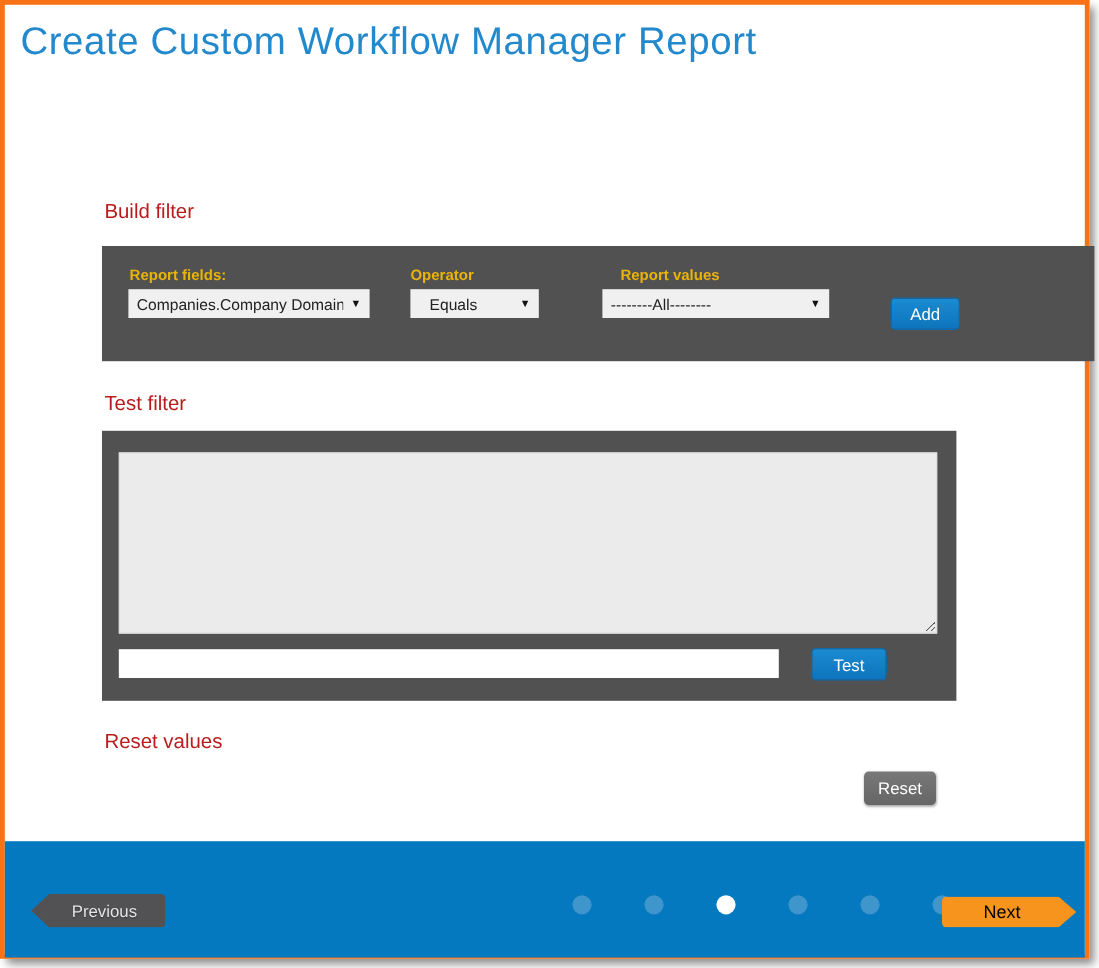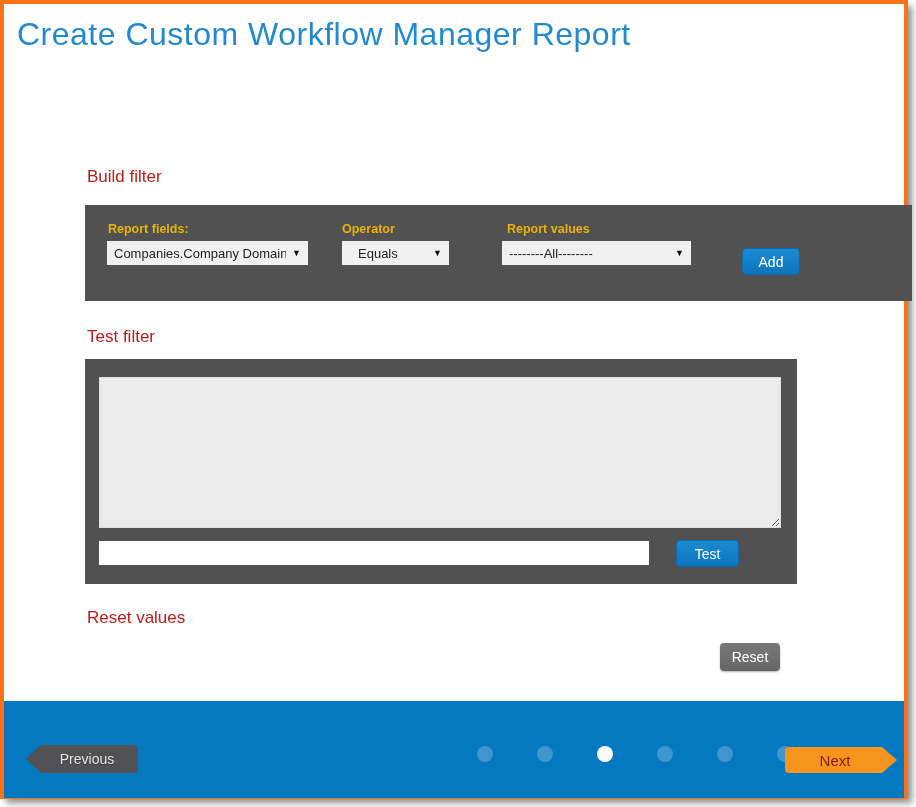--- a/index.html
+++ b/index.html
@@ -33,21 +33,21 @@
   .panel { position: absolute; background: #515151; }
   .panel-build { left: 81px; top: 201px; width: 827px; height: 96px; }
   .panel-test  { left: 81px; top: 355px; width: 712px; height: 225px; }
 
   .field-label {
     position: absolute; top: 17px;
     color: #eab308; font-size: 12.5px; font-weight: bold;
   }
   .lbl-fields { left: 23px; }
   .lbl-operator { left: 257px; }
-  .lbl-values { left: 422px; }
+  .lbl-values { left: 432px; }
 
   .dropdown {
     position: absolute; top: 36px; height: 24px;
     background: #f0f0f0; color: #222222;
     font-size: 13px; display: flex; align-items: center;
     justify-content: space-between; padding: 0 7px;
     cursor: default;
   }
   .dd-fields { left: 22px; width: 201px; }
   .dd-operator { left: 257px; width: 107px; padding-left: 16px; }
@@ -122,21 +122,21 @@
     width: 16px; height: 16px; border-radius: 50%;
     background: #3e96cd; margin-right: 44px;
     flex: 0 0 auto;
   }
   .dot:last-child { margin-right: 0; }
   .dot.active { background: #ffffff; }
   .btn-next {
     position: absolute; left: 781px; top: 46px;
     width: 112px; height: 26px;
     background: #f7941e;
-    color: #7f1d1d; font-size: 15px;
+    color: #000000; font-size: 15px;
     border: none; border-radius: 4px;
     clip-path: polygon(0% 0%, calc(100% - 15px) 0%, 100% 50%, calc(100% - 15px) 100%, 0% 100%);
     display: flex; align-items: center; justify-content: center;
     padding-right: 12px;
     cursor: pointer;
     z-index: 2;
   }
 </style>
 </head>
 <body>

